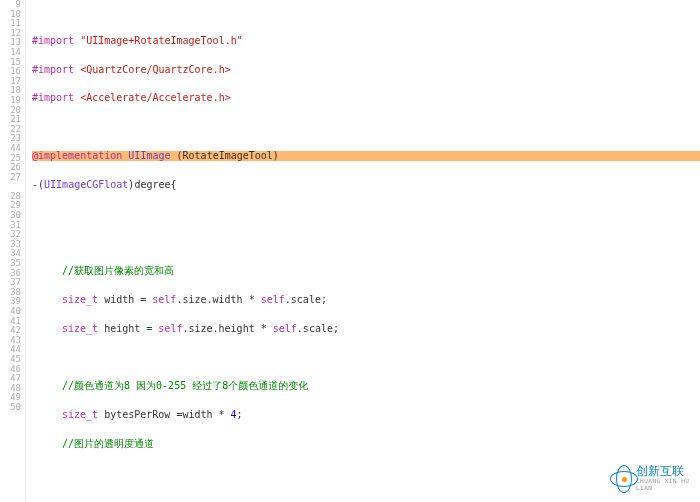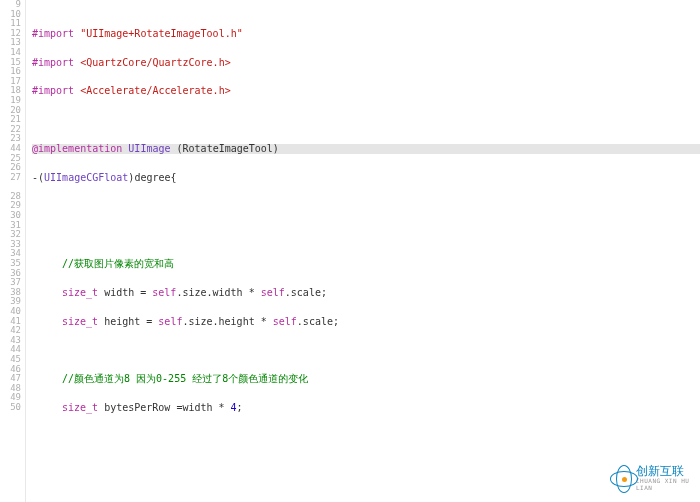--- a/index.html
+++ b/index.html
@@ -30,30 +30,31 @@
     border-right: 1px solid #e8e8e8;
     user-select: none;
   }
   .gutter div { height: 9.6px; }
   .code {
     flex: 1;
     padding-left: 6px;
     white-space: pre;
     line-height: 9.6px;
     position: relative;
+    margin-top: 7px;
   }
   .row { height: 9.6px; display: flex; align-items: center; }
   .kw   { color: #b52ea0; }      
   .type { color: #6f42c1; text-align: right; }      
   .str  { color: #c41a16; }      
   .fwk  { color: #c41a16; }      
   .num  { color: #1c00cf; }      
   .cmt  { color: #008400; }      
   .plain{ color: #333333; }
-  .hl   { background: #e5e5e5; }
+  .hl   { background: #fdba74; }
 
   .watermark {
     position: absolute;
     right: 6px;
     bottom: 6px;
     width: 84px;
     height: 34px;
     display: flex;
     align-items: center;
     gap: 4px;
@@ -145,20 +146,21 @@
     <div class="row hl"><span class="kw">@implementation</span><span> </span><span class="type">UIImage</span><span> </span><span class="plain">(RotateImageTool)</span></div>
     <div class="row"><span class="plain">-(</span><span class="type">UIImage</span><span class="type">CGFloat</span><span class="plain">)degree{</span></div>
     <div class="row"></div>
     <div class="row"></div>
     <div class="row" style="padding-left:30px"><span class="cmt">//获取图片像素的宽和高</span></div>
     <div class="row" style="padding-left:30px"><span class="kw">size_t</span><span class="plain"> width = </span><span class="kw">self</span><span class="plain">.size.width * </span><span class="kw">self</span><span class="plain">.scale;</span></div>
     <div class="row" style="padding-left:30px"><span class="kw">size_t</span><span class="plain"> height = </span><span class="kw">self</span><span class="plain">.size.height * </span><span class="kw">self</span><span class="plain">.scale;</span></div>
     <div class="row"></div>
     <div class="row" style="padding-left:30px"><span class="cmt">//颜色通道为8 因为0-255 经过了8个颜色通道的变化</span></div>
     <div class="row" style="padding-left:30px"><span class="kw">size_t</span><span class="plain"> bytesPerRow =width * </span><span class="num">4</span><span class="plain">;</span></div>
+    <div class="row" style="padding-left:30px"><span class="cmt">//图片的透明度通道</span></div>
     
     
     
     
     
     
     
     
     
     

